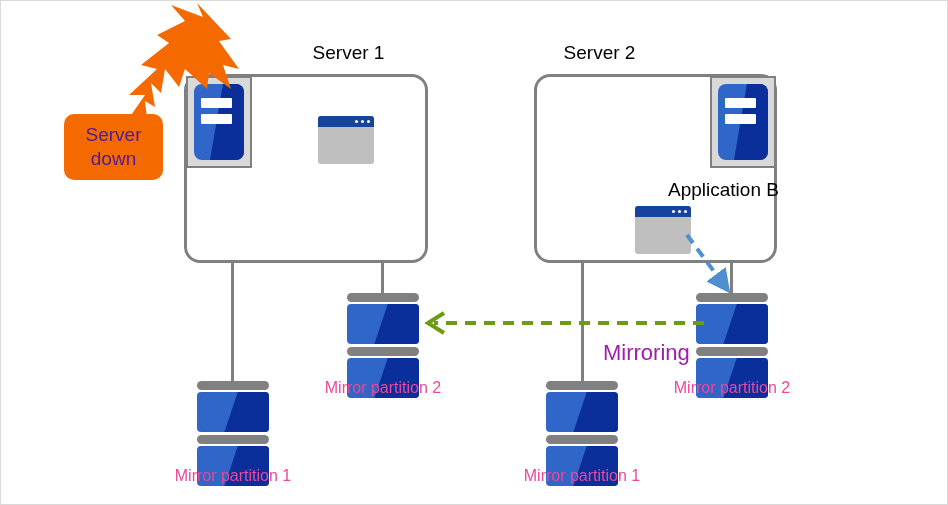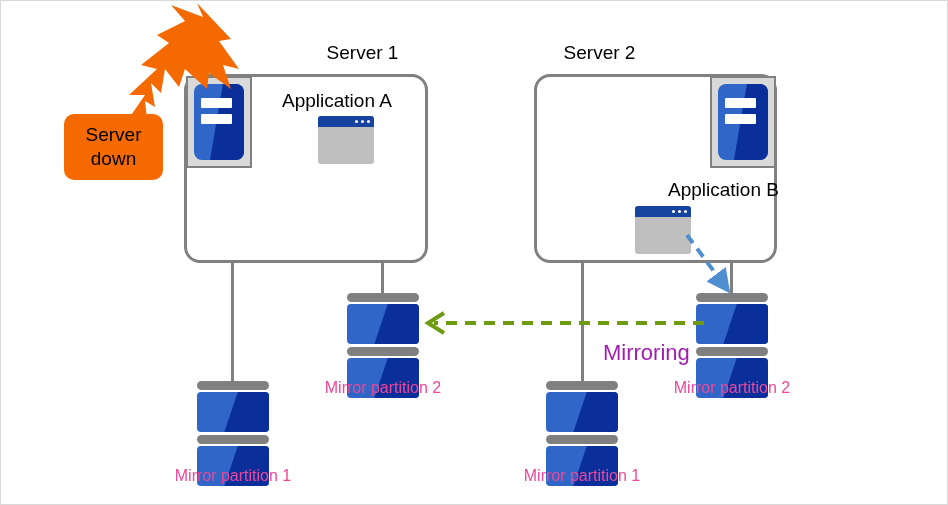--- a/index.html
+++ b/index.html
@@ -130,21 +130,21 @@
     text-align: center;
   }
 
   
   .vline { background: #808080; width: 3px; }
 
   
   .down-badge {
     background: #f56a00;
     border-radius: 10px;
-    color: #000000;
+    color: #4c1d95;
     font-size: 19px;
     line-height: 24px;
     text-align: center;
     display: flex;
     flex-direction: column;
     align-items: center;
     justify-content: center;
   }
 
   
@@ -154,33 +154,32 @@
     white-space: nowrap;
   }
 
   svg { display: block; overflow: visible; }
 </style>
 </head>
 <body>
 
 <div id="canvas">
 
-  <div class="box-title abs" style="left:264px; top:41px; width:195px;">Server 1</div>
+  <div class="box-title abs" style="left:250px; top:41px; width:195px;">Server 1</div>
 
   <div class="server-box abs" style="left:183px; top:73px; width:244px; height:189px;"></div>
 
   <div class="server-icon abs" style="left:185px; top:75px; width:66px; height:92px;">
     <div class="body">
       <div class="shade"></div>
       <div class="bar b1"></div>
       <div class="bar b2"></div>
     </div>
   </div>
 
-  <div class="app-label abs" style="left:281px; top:89px;">Application  A</div>
   <div class="app-window abs" style="left:317px; top:115px; width:56px; height:48px;">
     <div class="titlebar">
       <span class="dot"></span>
       <span class="dot"></span>
       <span class="dot"></span>
     </div>
   </div>
 
   <div class="box-title abs" style="left:501px; top:41px; width:195px;">Server 2</div>
 

